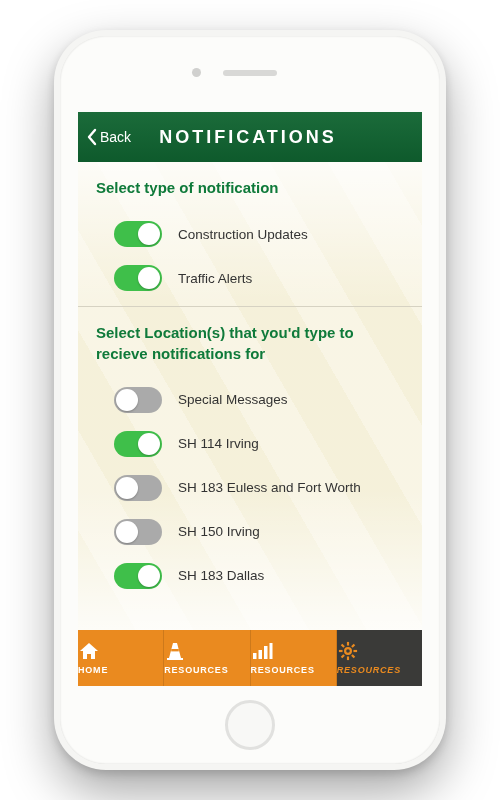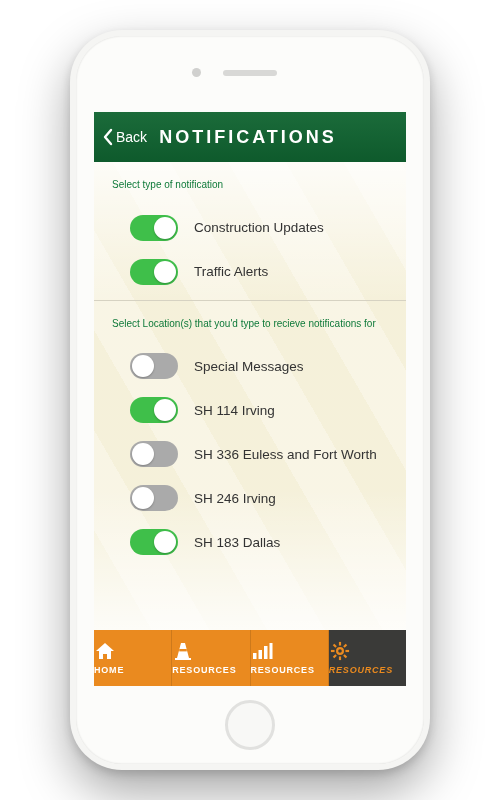--- a/index.html
+++ b/index.html
@@ -6,21 +6,21 @@
   body {
     background: #fff;
     font-family: -apple-system, "Helvetica Neue", Arial, sans-serif;
     display: flex;
     align-items: center;
     justify-content: center;
     height: 800px;
     width: 500px;
   }
   .phone {
-    width: 360px;
+    width: 392px;
     height: 740px;
     background: #f5f5f3;
     border-radius: 52px;
     box-shadow: 0 22px 50px rgba(0,0,0,0.35), 0 4px 10px rgba(0,0,0,0.15);
     position: relative;
     padding: 6px;
   }
   .phone-inner {
     width: 100%;
     height: 100%;
@@ -115,22 +115,22 @@
   }
   .content::before {
     content:"";
     position:absolute; inset:0;
     background: linear-gradient(#ffffffcc, #fff0 30%, #fff0 70%, #ffffffcc);
   }
   .section { position: relative; padding: 16px 18px 6px; }
   .section + .section { border-top: 1px solid #d6d2c2; }
   .section-title {
     color: #0f7a3a;
-    font-weight: 400;
-    font-size: 10px;
+    font-weight: 700;
+    font-size: 15px;
     line-height: 1.35;
     margin-bottom: 14px;
   }
   .row {
     display: flex;
     align-items: center;
     padding: 9px 2px 9px 18px;
     font-size: 13.5px;
     color: #333;
   }
@@ -229,27 +229,27 @@
           <div class="row">
             <div class="toggle on">
                 <div class="knob"></div>
               </div>
             <span class="label">SH 114 Irving</span>
           </div>
           <div class="row">
             <div class="toggle off">
                 <div class="knob"></div>
               </div>
-            <span class="label">SH 336 Euless and Fort Worth</span>
+            <span class="label">SH 183 Euless and Fort Worth</span>
           </div>
           <div class="row">
             <div class="toggle off">
                 <div class="knob"></div>
               </div>
-            <span class="label">SH 246 Irving</span>
+            <span class="label">SH 150 Irving</span>
           </div>
           <div class="row">
             <div class="toggle on">
                 <div class="knob"></div>
               </div>
             <span class="label">SH 183 Dallas</span>
           </div>
         </div>
       </div>
 

